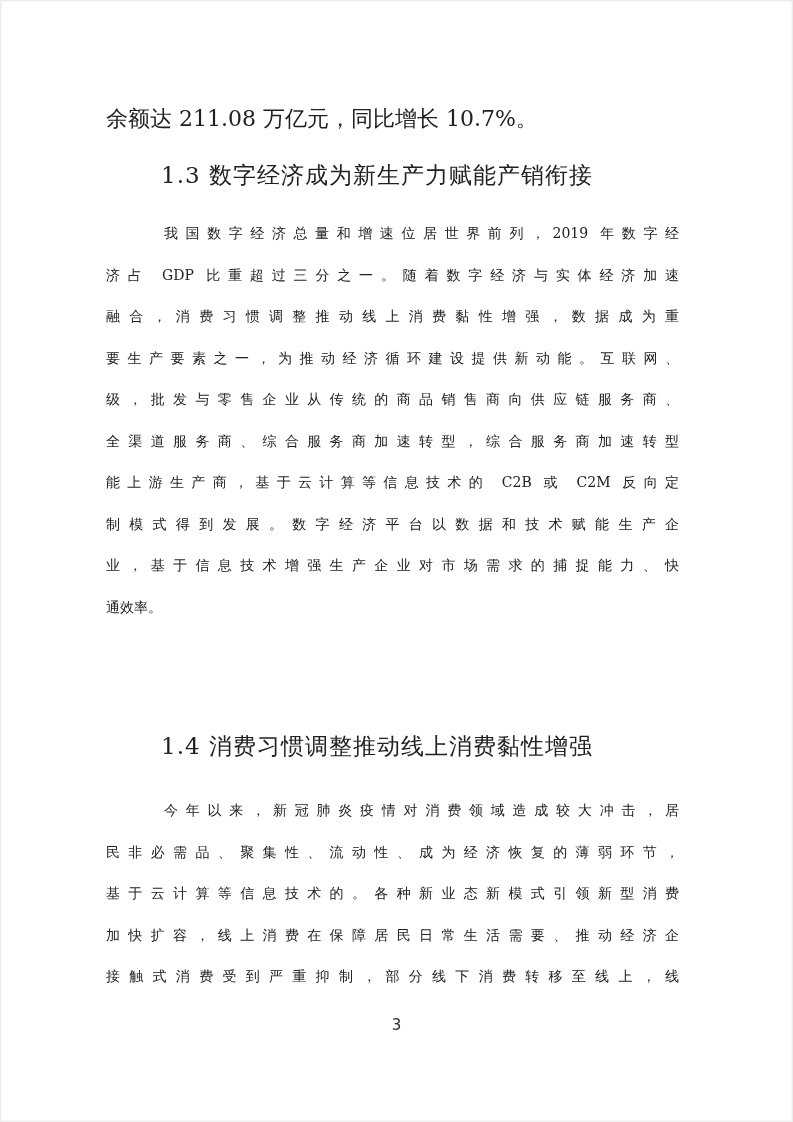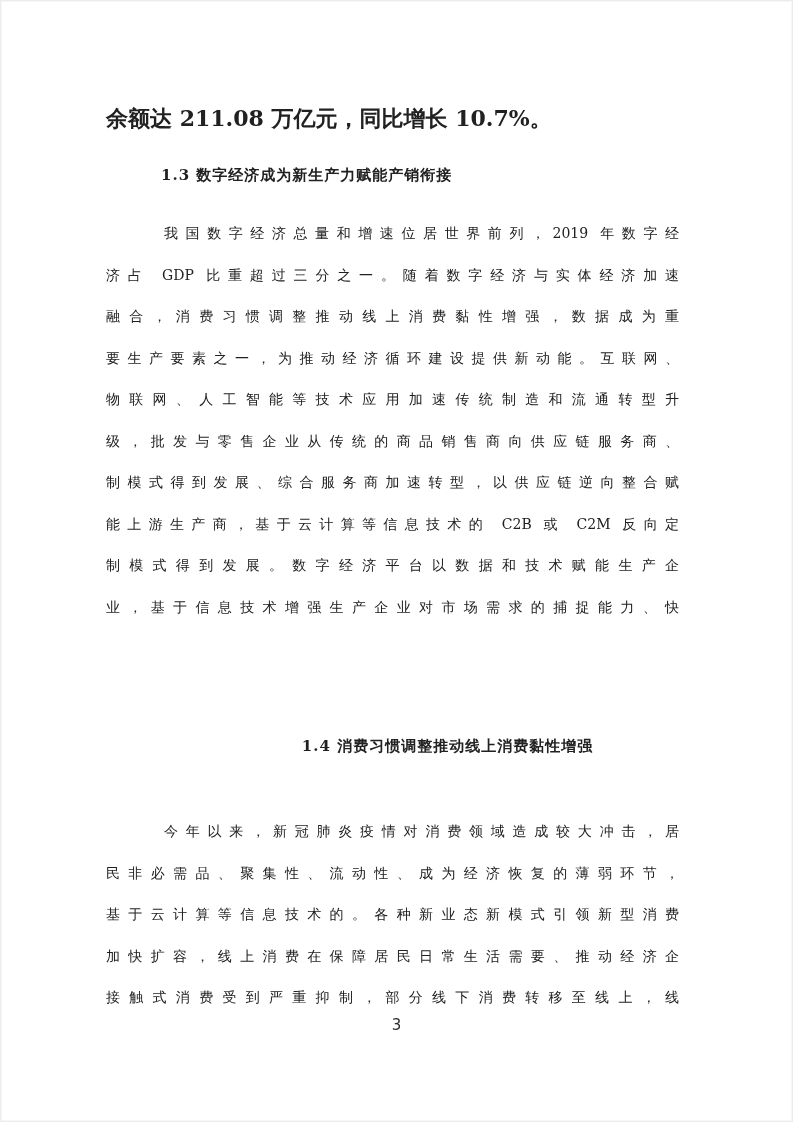--- a/index.html
+++ b/index.html
@@ -24,35 +24,34 @@
     position: absolute;
     left: 105px;
     width: 573px;
   }
   .intro-line {
     top: 97px;
     font-size: 22px;
     line-height: 41.5px;
     text-align: left;
     white-space: nowrap;
-    font-weight: bold;
   }
   .heading {
-    font-size: 15px;
-    font-weight: bold;
+    font-size: 23px;
+    font-weight: normal;
     line-height: 42px;
     padding-left: 55px;
     letter-spacing: 1px;
     white-space: nowrap;
   }
   .heading-1-3 { top: 153px; }
-  .heading-1-4 { top: 724px; text-align: center; }
+  .heading-1-4 { top: 724px; }
   .para { font-size: 14px; }
   .para-1 { top: 212px; }
-  .para-2 { top: 789px; margin-top: 21px; }
+  .para-2 { top: 789px; }
   .body-line {
     line-height: 41.5px;
     height: 41.5px;
     text-align: justify;
     text-align-last: justify;
     overflow: visible;
   }
   .body-line.first-line { text-indent: 58px; }
   .body-line.para-end {
     text-align: left;
@@ -77,26 +76,26 @@
 
   <div class="block intro-line">余额达 211.08 万亿元，同比增长 10.7%。</div>
 
   <div class="block heading heading-1-3">1.3 数字经济成为新生产力赋能产销衔接</div>
 
   <div class="block para para-1">
     <div class="body-line first-line">我国数字经济总量和增速位居世界前列，2019 年数字经</div>
     <div class="body-line">济占 GDP 比重超过三分之一。随着数字经济与实体经济加速</div>
     <div class="body-line">融合，消费习惯调整推动线上消费黏性增强，数据成为重</div>
     <div class="body-line">要生产要素之一，为推动经济循环建设提供新动能。互联网、</div>
-    <div class="body-line">物联网、人工智能等技术应用加速传统制造和流通转型升</div>
     <div class="body-line">级，批发与零售企业从传统的商品销售商向供应链服务商、</div>
-    <div class="body-line">制模式得到发展、综合服务商加速转型，以供应链逆向整合赋</div>
+    <div class="body-line">全渠道服务商、综合服务商加速转型，综合服务商加速转型</div>
     <div class="body-line">能上游生产商，基于云计算等信息技术的 C2B 或 C2M 反向定</div>
     <div class="body-line">制模式得到发展。数字经济平台以数据和技术赋能生产企</div>
     <div class="body-line">业，基于信息技术增强生产企业对市场需求的捕捉能力、快</div>
+    <div class="body-line para-end">通效率。</div>
   </div>
 
   <div class="block heading heading-1-4">1.4 消费习惯调整推动线上消费黏性增强</div>
 
   <div class="block para para-2">
     <div class="body-line first-line">今年以来，新冠肺炎疫情对消费领域造成较大冲击，居</div>
     <div class="body-line">民非必需品、聚集性、流动性、成为经济恢复的薄弱环节，</div>
     <div class="body-line">基于云计算等信息技术的。各种新业态新模式引领新型消费</div>
     <div class="body-line">加快扩容，线上消费在保障居民日常生活需要、推动经济企</div>
     <div class="body-line">接触式消费受到严重抑制，部分线下消费转移至线上，线</div>

